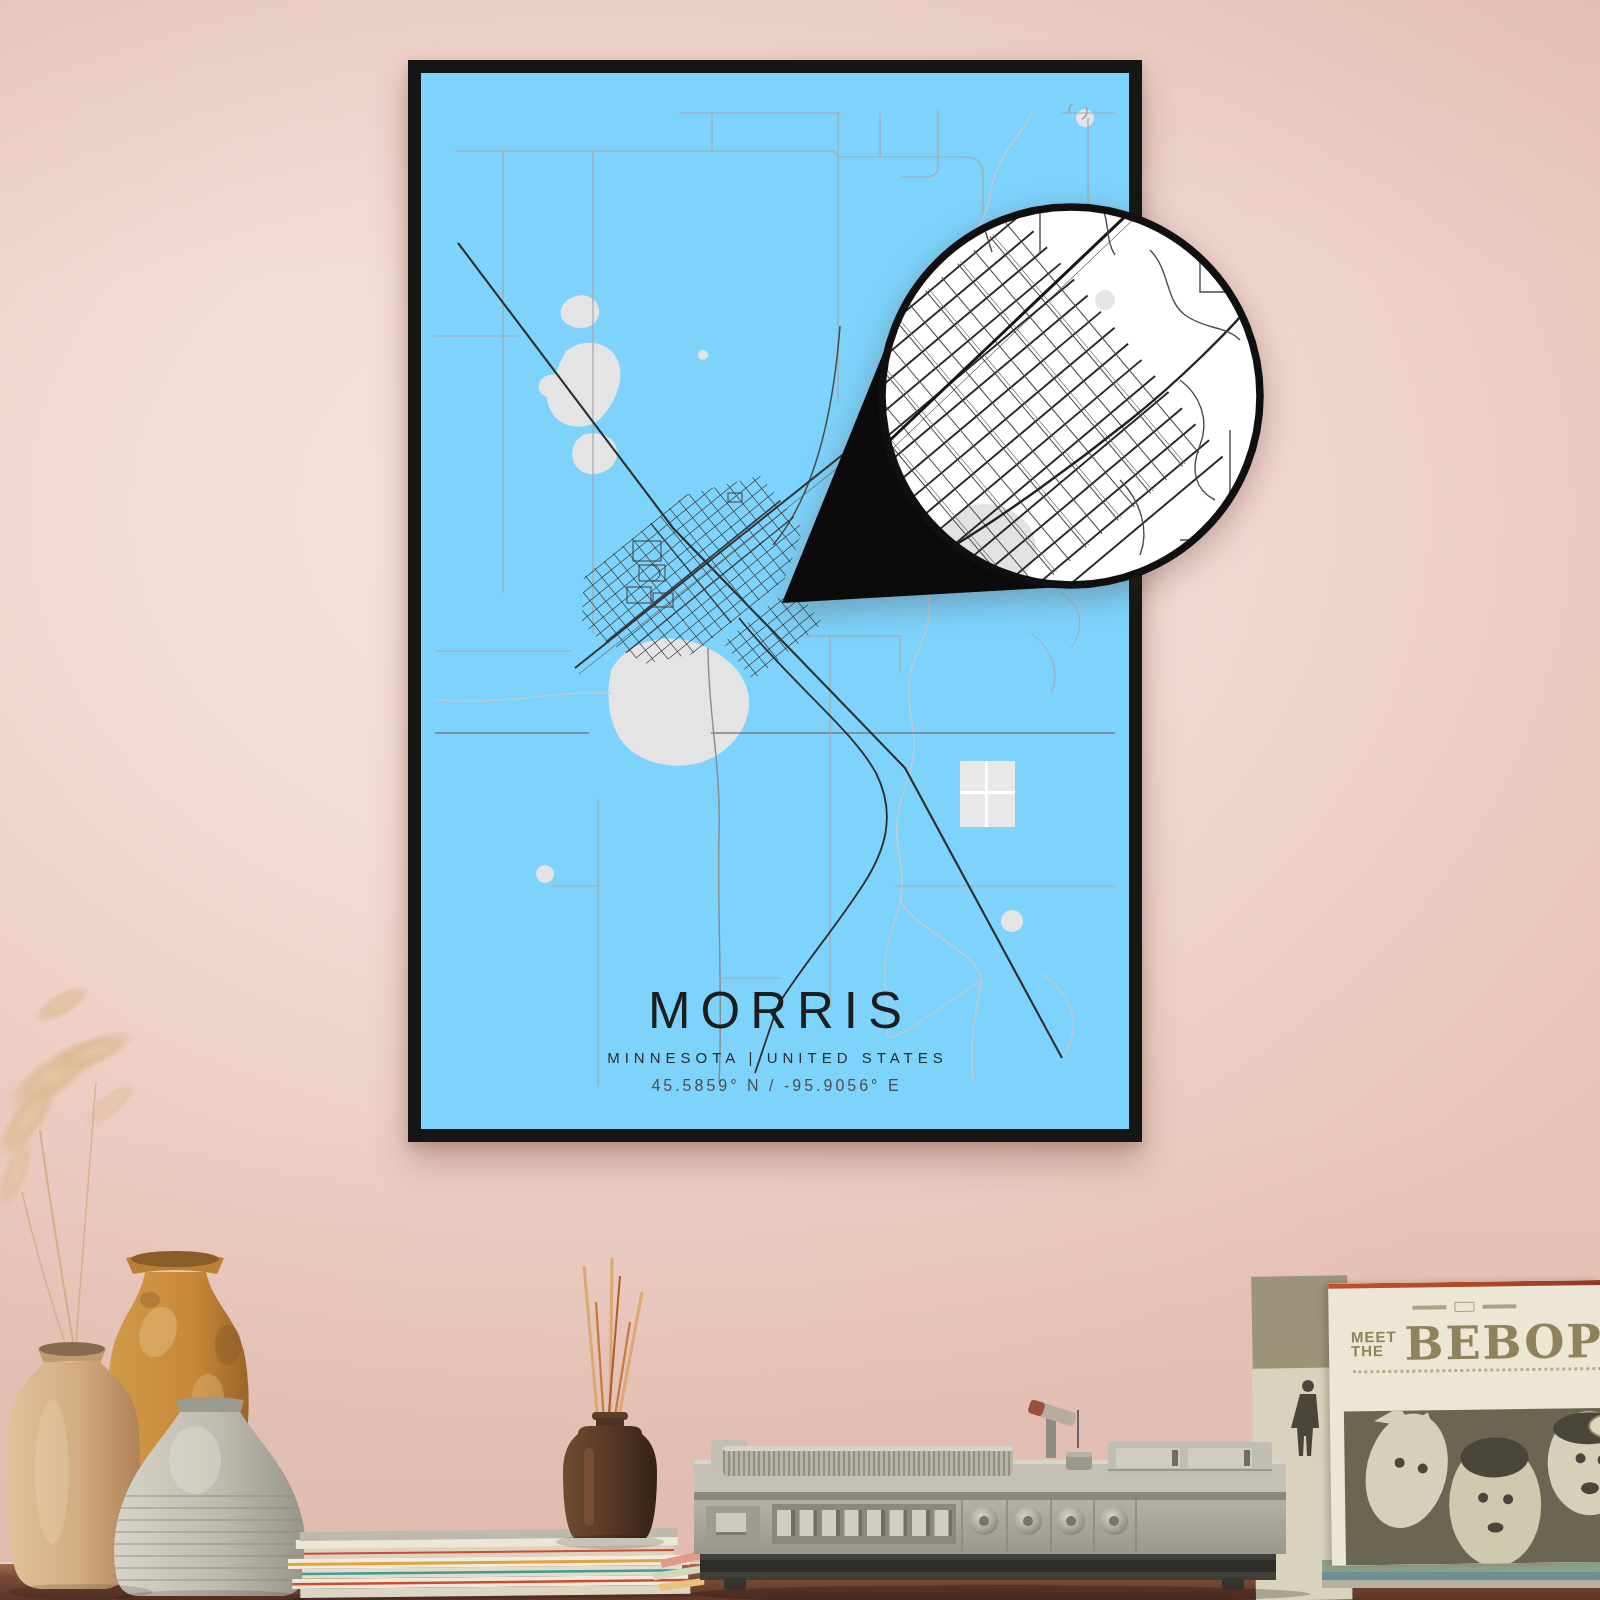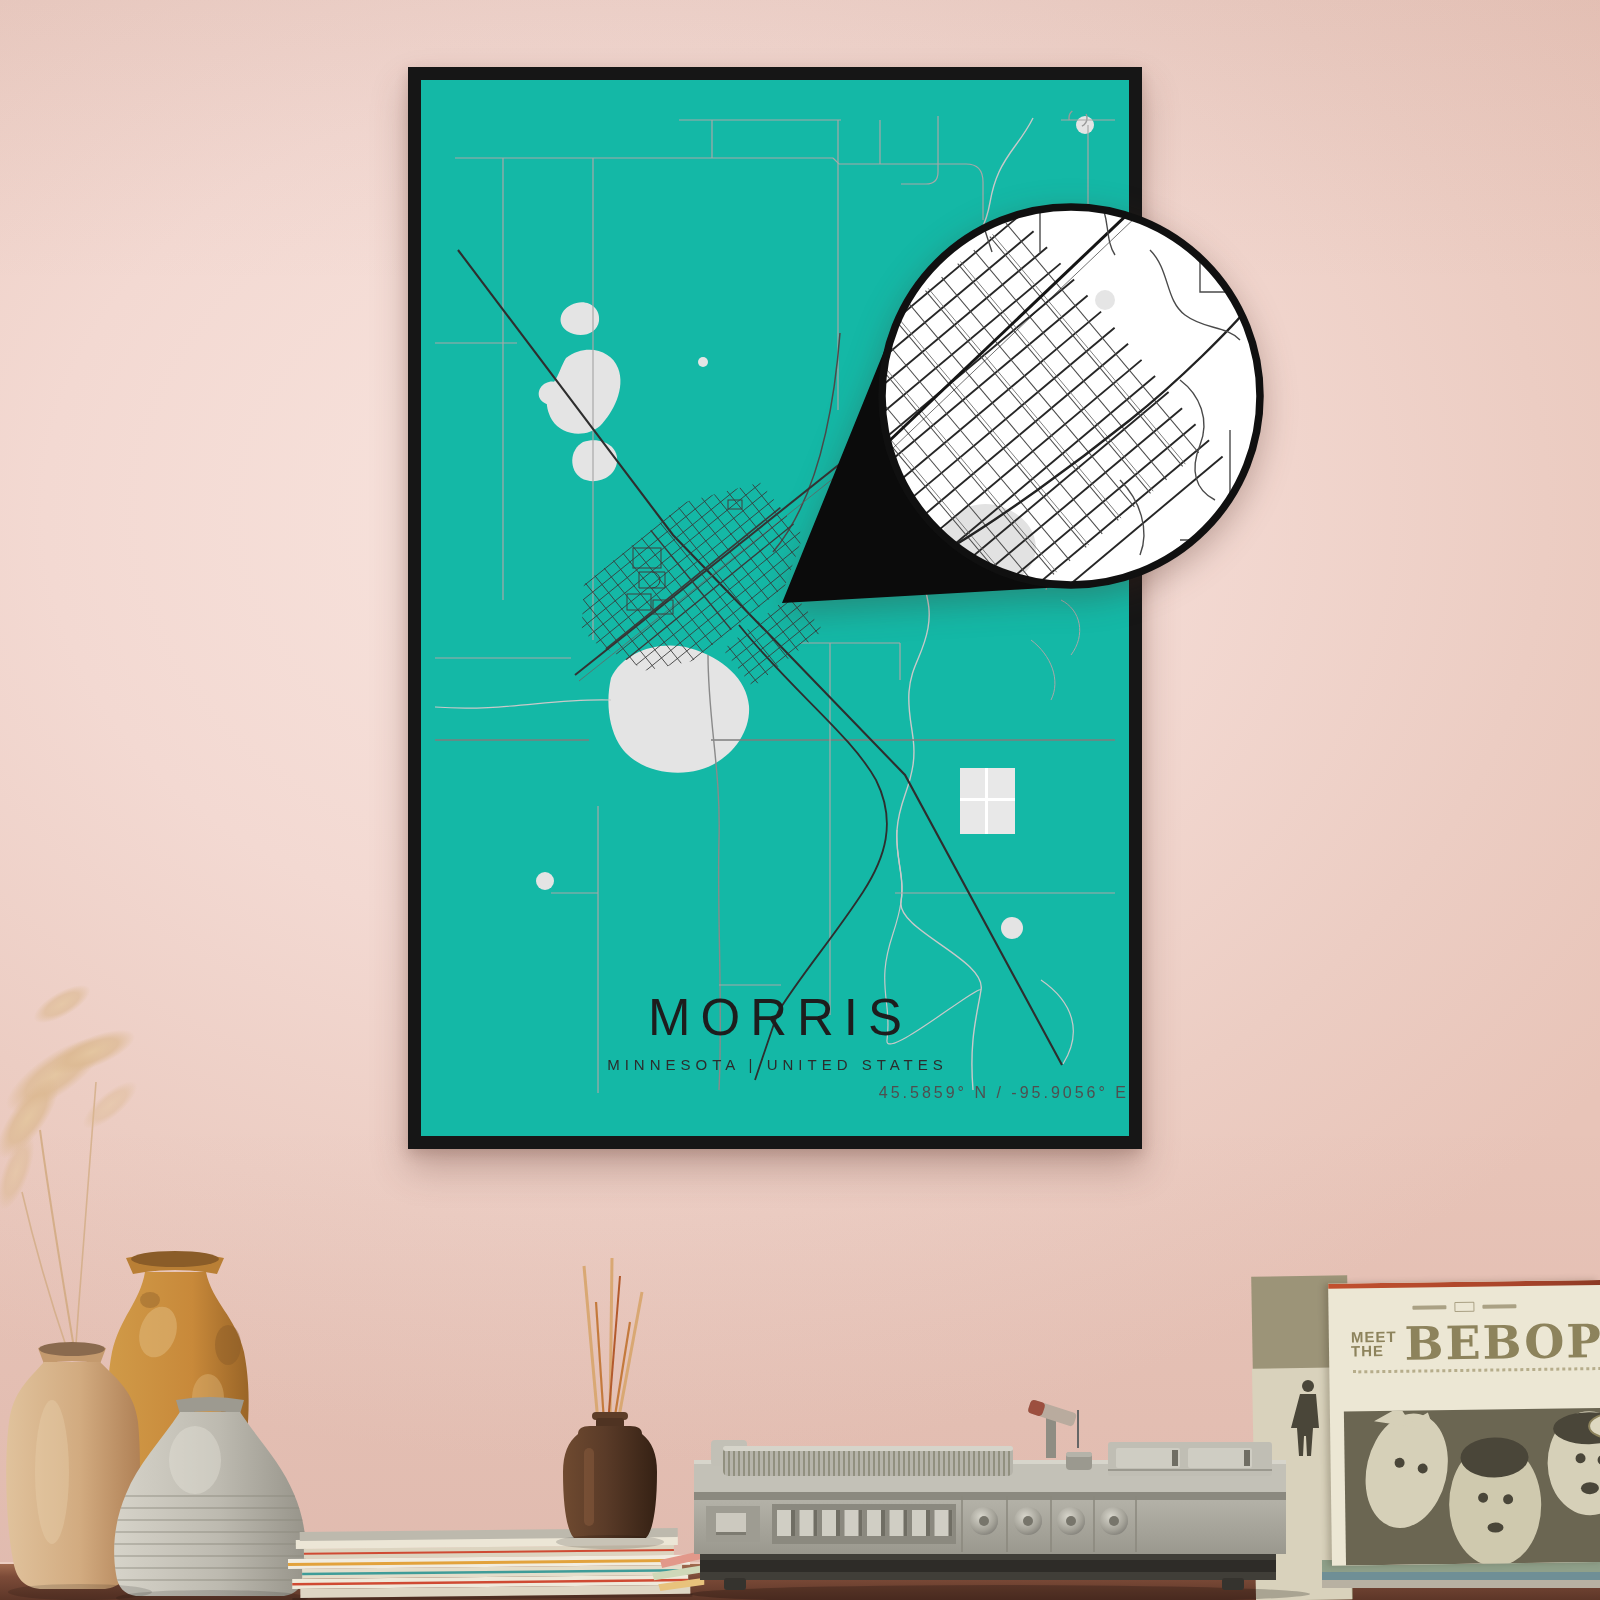--- a/index.html
+++ b/index.html
@@ -13,27 +13,27 @@
       radial-gradient(1250px 950px at 38% 32%, #f8e4de 0%, #f3d9d2 45%, #eccdc3 75%, #e8c4b8 100%);}
   #wall:after{content:"";position:absolute;inset:0;
     background:linear-gradient(180deg, rgba(120,70,60,.05) 0%, rgba(0,0,0,0) 18%, rgba(0,0,0,0) 70%, rgba(120,60,50,.07) 100%);}
 
   
   #wood{left:0;right:0;bottom:0;height:36px;
     background:linear-gradient(180deg,#a06a4e 0%, #7c4b38 35%, #5d3628 100%);}
   #wood:before{content:"";position:absolute;left:0;right:0;top:-2px;height:2px;background:rgba(255,240,225,.35);}
 
   
-  #poster{left:408px;top:67px;width:708px;height:1056px;background:#14b8a6;
+  #poster{left:408px;top:60px;width:708px;height:1056px;background:#7dd3fc;
     border:13px solid #161616;
     box-shadow:0 20px 34px rgba(95,55,45,.30), 0 5px 12px rgba(95,55,45,.20);}
   #poster .titles{position:absolute;left:0;right:0;top:908px;text-align:center;color:#1e1e1e;}
   .map-title{font-size:51px;font-weight:400;letter-spacing:10px;text-indent:10px;color:#1d1d1d;}
   .map-subtitle{margin-top:9px;font-size:15px;letter-spacing:5px;text-indent:5px;color:#2c2c2c;}
-  .map-coords{margin-top:11px;font-size:16px;letter-spacing:3px;text-indent:3px;color:#4f4f4f;text-align:right;}
+  .map-coords{margin-top:11px;font-size:16px;letter-spacing:3px;text-indent:3px;color:#4f4f4f;}
   #map-svg{position:absolute;left:0;top:0;}
 
   
   #magnifier{left:755px;top:185px;filter:drop-shadow(0 10px 16px rgba(70,35,28,.30));}
 
   
   #sleeve{left:1240px;top:1256px;width:360px;height:344px;overflow:hidden;}
   #sleeve-front{position:absolute;left:92px;top:24px;width:272px;height:282px;background:#ece7d4;
     transform:rotate(-0.8deg);transform-origin:100% 100%;overflow:hidden;
     box-shadow:-4px 0 6px rgba(60,50,30,.25);}

